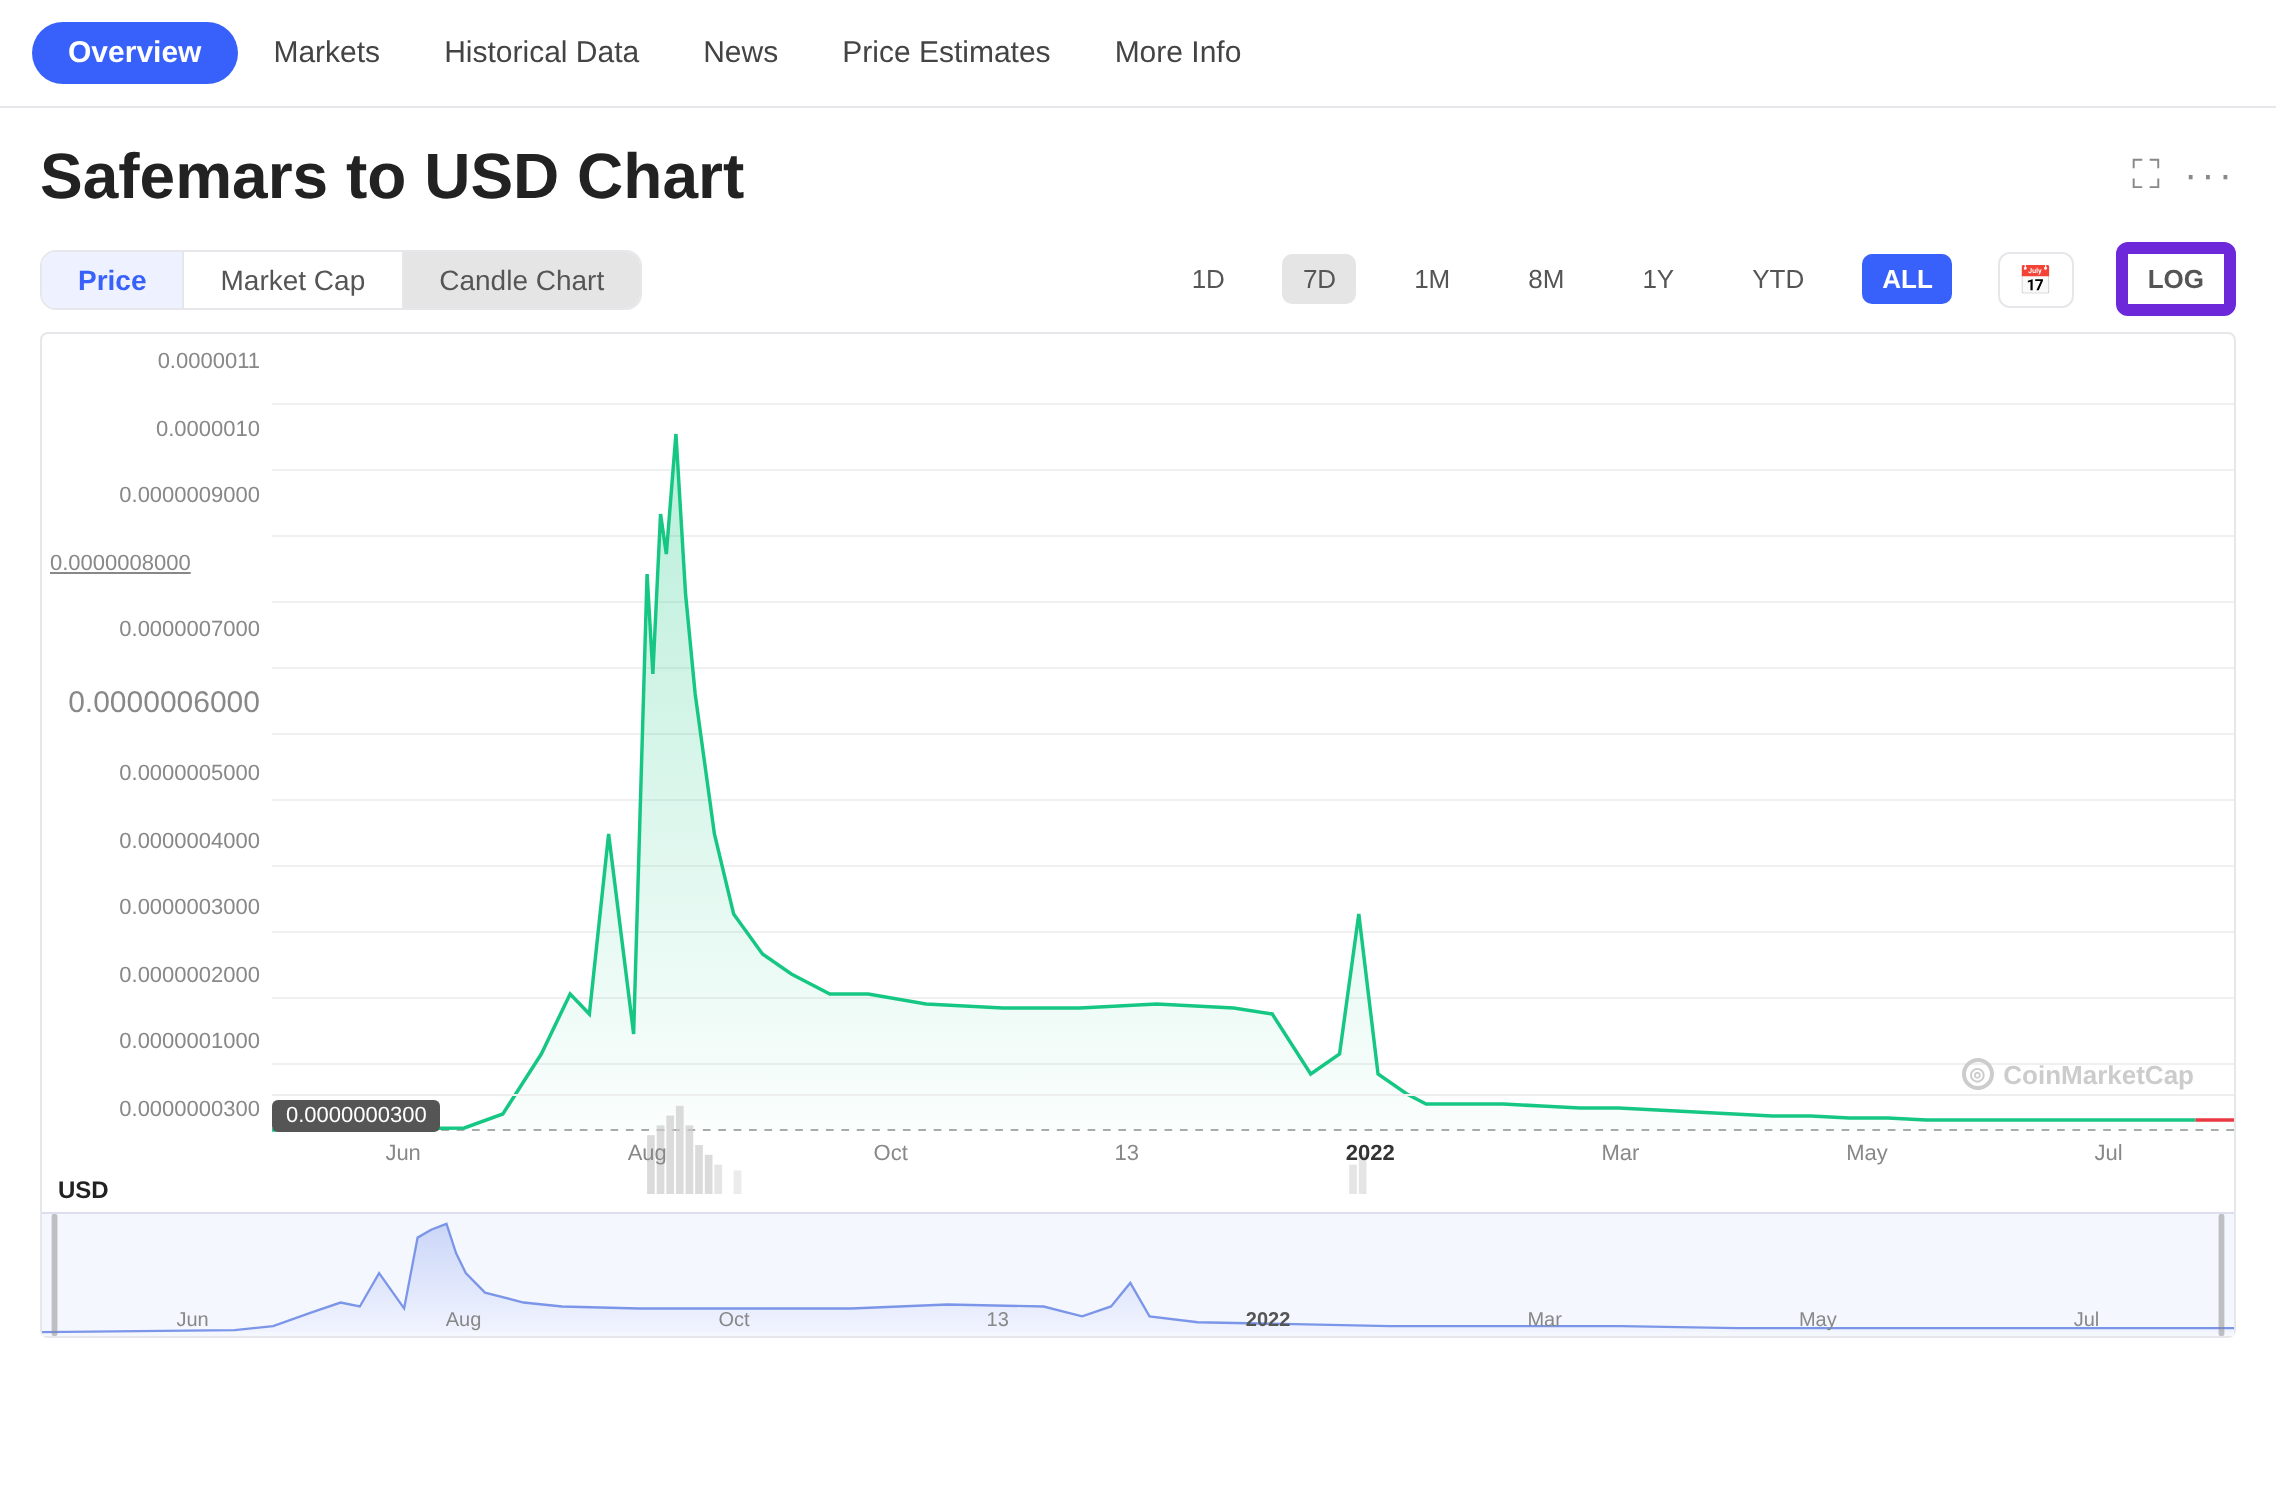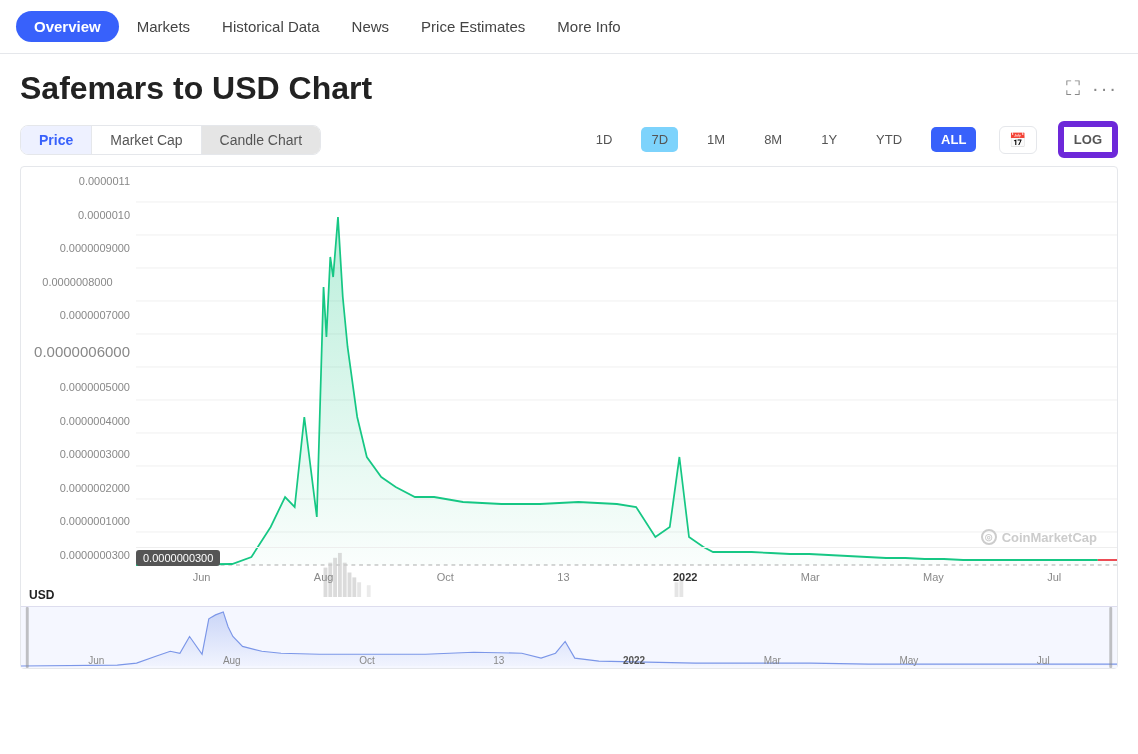--- a/index.html
+++ b/index.html
@@ -40,40 +40,40 @@
   <div class="chart-controls">
 
     <div style="display:flex; border:1px solid #e5e7eb; border-radius:8px; overflow:hidden;">
       <button style="padding:6px 18px; font-size:14px; font-weight:600; color:#3861fb; background:#eef1ff; border:none; cursor:pointer; border-right:1px solid #e5e7eb;">Price</button>
       <button style="padding:6px 18px; font-size:14px; font-weight:500; color:#555; background:#fff; border:none; cursor:pointer; border-right:1px solid #e5e7eb;">Market Cap</button>
       <button style="padding:6px 18px; font-size:14px; font-weight:500; color:#555; background:#e5e5e5; border:none; cursor:pointer;">Candle Chart</button>
     </div>
 
     <div style="display:flex; align-items:center; gap:19px;">
       <button style="padding:5px 10px; font-size:13px; font-weight:500; color:#555; background:#fff; border:none; border-radius:5px; cursor:pointer;">1D</button>
-      <button style="padding:5px 10px; font-size:13px; font-weight:500; color:#555; background:#7dd3fc; border:none; border-radius:5px; cursor:pointer;text-align:right;">7D</button>
+      <button style="padding:5px 10px; font-size:13px; font-weight:500; color:#555; background:#e5e5e5; border:none; border-radius:5px; cursor:pointer;text-align:right;">7D</button>
       <button style="padding:5px 10px; font-size:13px; font-weight:500; color:#555; background:#fff; border:none; border-radius:5px; cursor:pointer;">1M</button>
       <button style="padding:5px 10px; font-size:13px; font-weight:500; color:#555; background:#fff; border:none; border-radius:5px; cursor:pointer;">8M</button>
       <button style="padding:5px 10px; font-size:13px; font-weight:500; color:#555; background:#fff; border:none; border-radius:5px; cursor:pointer;">1Y</button>
       <button style="padding:5px 10px; font-size:13px; font-weight:500; color:#555; background:#fff; border:none; border-radius:5px; cursor:pointer;">YTD</button>
       <button style="padding:5px 10px; font-size:13px; font-weight:600; color:#fff; background:#3861fb; border:none; border-radius:5px; cursor:pointer;">ALL</button>
       <button style="padding:5px 9px; background:#fff; border:1px solid #e5e7eb; border-radius:6px; cursor:pointer; font-size:14px; color:#555; margin-left:4px;">📅</button>
       <button style="padding:5px 10px; font-size:13px; font-weight:600; color:#555; background:#fff; border:6px solid #6d28d9; border-radius:6px; cursor:pointer; margin-left:2px;">LOG</button>
     </div>
   </div>
 
   <div style="border:1px solid #e5e7eb; border-radius:4px; position:relative; margin-top:6px;">
 
     <div style="position:relative; height:430px; display:flex;">
 
       <div style="width:115px; display:flex; flex-direction:column; justify-content:space-between; padding:8px 6px 36px 4px; flex-shrink:0;">
         <span style="font-size:11px; color:#888; text-align:right;">0.0000011</span>
         <span style="font-size:11px; color:#888; text-align:right;">0.0000010</span>
         <span style="font-size:11px; color:#888; text-align:right;">0.0000009000</span>
-        <span style="font-size:11px; color:#888; text-align:center;">0.0000008000</span>
+        <span style="font-size:11px; color:#888; text-align:left;text-decoration:underline;">0.0000008000</span>
         <span style="font-size:11px; color:#888; text-align:right;">0.0000007000</span>
         <span style="font-size:15px; color:#888; text-align:right;">0.0000006000</span>
         <span style="font-size:11px; color:#888; text-align:right;">0.0000005000</span>
         <span style="font-size:11px; color:#888; text-align:right;">0.0000004000</span>
         <span style="font-size:11px; color:#888; text-align:right;">0.0000003000</span>
         <span style="font-size:11px; color:#888; text-align:right;">0.0000002000</span>
         <span style="font-size:11px; color:#888; text-align:right;">0.0000001000</span>
         <span style="font-size:11px; color:#888; text-align:right;">0.0000000300</span>
       </div>
 

